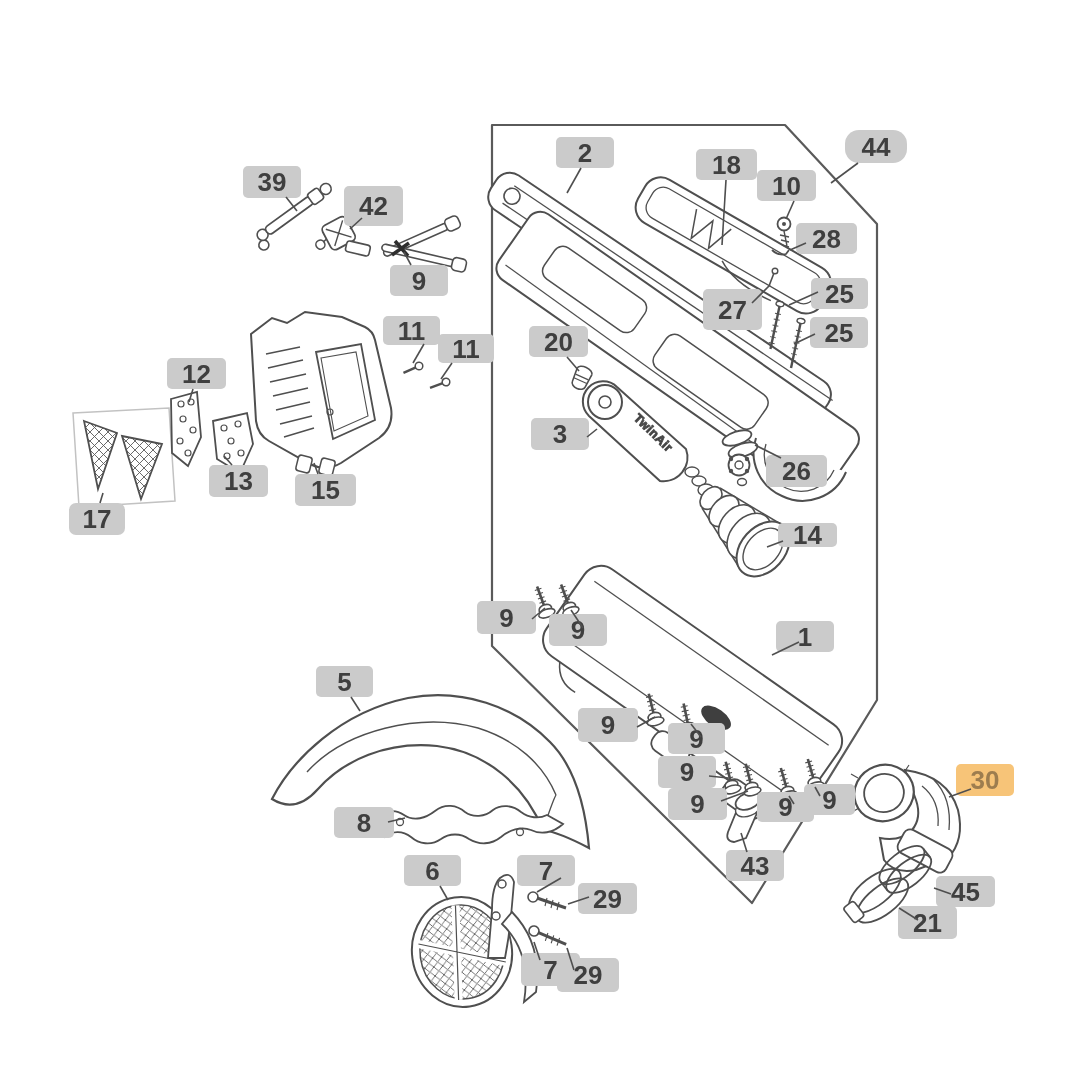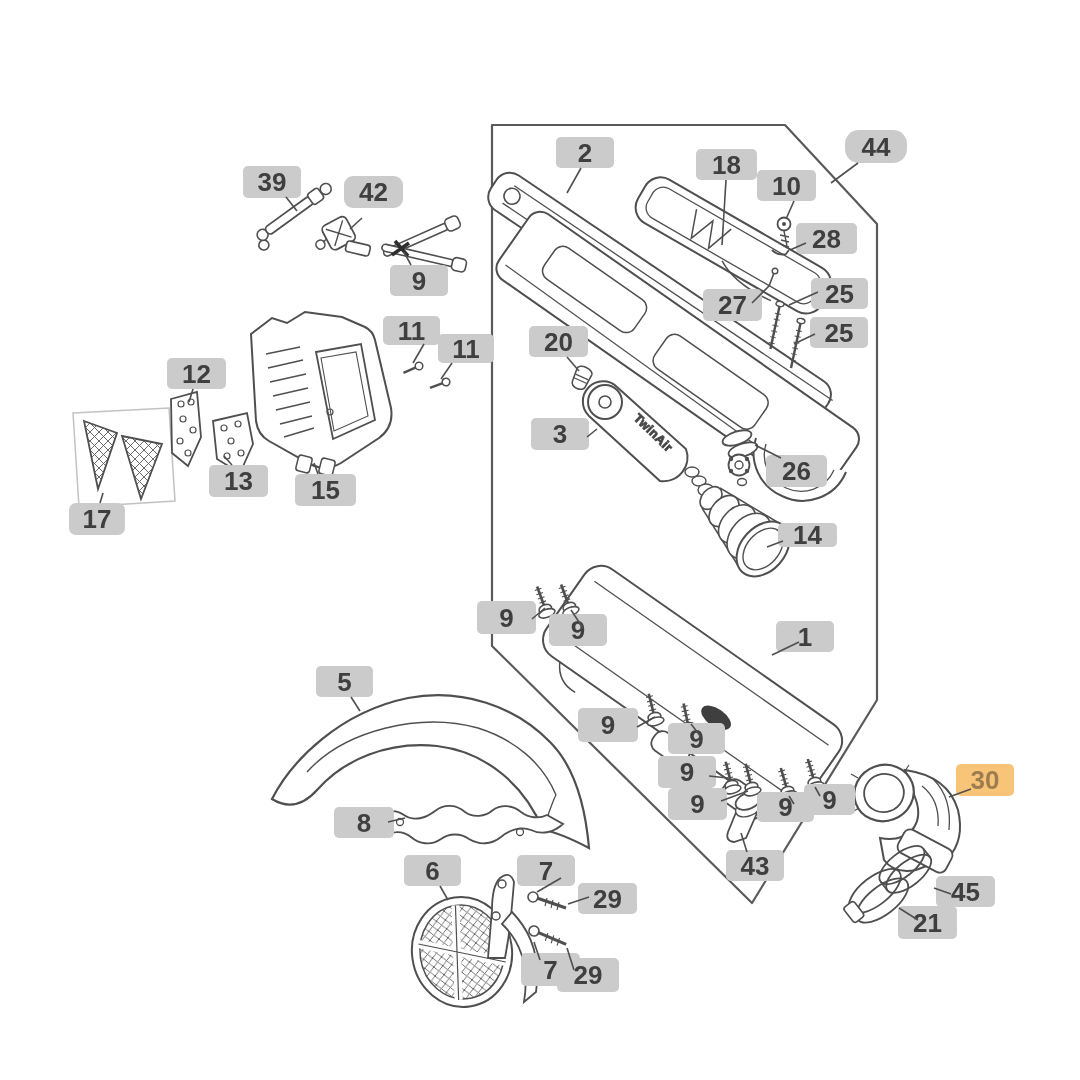--- a/index.html
+++ b/index.html
@@ -271,30 +271,30 @@
   </g>
   <g transform="rotate(-38 878 895)" stroke="#4f4f4f" fill="none">
     <ellipse cx="878" cy="890" rx="31" ry="14" stroke-width="1.8"></ellipse>
     <ellipse cx="878" cy="902" rx="31" ry="14" stroke-width="1.8"></ellipse>
     <rect x="842" y="884" width="13" height="19" rx="3" fill="#fff" stroke-width="1.6"></rect>
   </g>
 </svg>
 
 <div id="labels">
       <div class="part-label" style="left: 243px; top: 166px; width: 58px; height: 32px;">39</div>
-      <div class="part-label" style="left: 344px; top: 176px; width: 59px; height: 32px; border-radius: 9px;">42</div>
+      <div class="part-label" style="left: 344px; top: 186px; width: 59px; height: 40px;">42</div>
       <div class="part-label" style="left: 390px; top: 265px; width: 58px; height: 31px;">9</div>
       <div class="part-label" style="left: 556px; top: 137px; width: 58px; height: 31px;">2</div>
       <div class="part-label" style="left: 696px; top: 149px; width: 61px; height: 31px;">18</div>
       <div class="part-label" style="left: 757px; top: 170px; width: 59px; height: 31px;">10</div>
       <div class="part-label" style="left: 845px; top: 130px; width: 62px; height: 33px; border-radius: 14px;">44</div>
       <div class="part-label" style="left: 796px; top: 223px; width: 61px; height: 31px;">28</div>
       <div class="part-label" style="left: 811px; top: 278px; width: 57px; height: 31px;">25</div>
       <div class="part-label" style="left: 810px; top: 317px; width: 58px; height: 31px;">25</div>
-      <div class="part-label" style="left: 703px; top: 289px; width: 59px; height: 32px;">27</div>
+      <div class="part-label" style="left: 703px; top: 289px; width: 59px; height: 41px;">27</div>
       <div class="part-label" style="left: 529px; top: 326px; width: 59px; height: 31px;">20</div>
       <div class="part-label" style="left: 531px; top: 418px; width: 58px; height: 32px;">3</div>
       <div class="part-label" style="left: 766px; top: 455px; width: 61px; height: 32px;">26</div>
       <div class="part-label" style="left: 778px; top: 523px; width: 59px; height: 24px;">14</div>
       <div class="part-label" style="left: 383px; top: 316px; width: 57px; height: 29px;">11</div>
       <div class="part-label" style="left: 438px; top: 334px; width: 56px; height: 29px;">11</div>
       <div class="part-label" style="left: 167px; top: 358px; width: 59px; height: 31px;">12</div>
       <div class="part-label" style="left: 209px; top: 465px; width: 59px; height: 32px;">13</div>
       <div class="part-label" style="left: 295px; top: 474px; width: 61px; height: 32px;">15</div>
       <div class="part-label" style="left: 69px; top: 503px; width: 56px; height: 32px; border-radius: 7px;">17</div>

